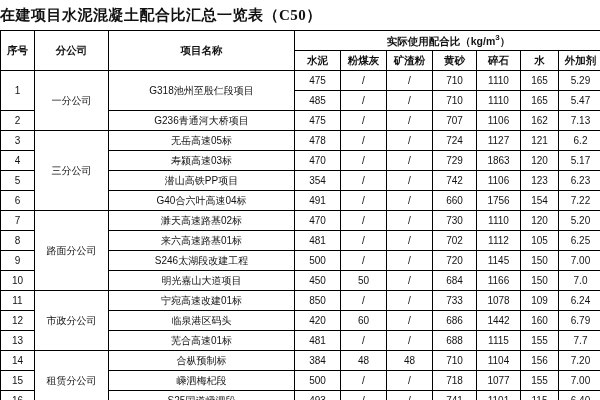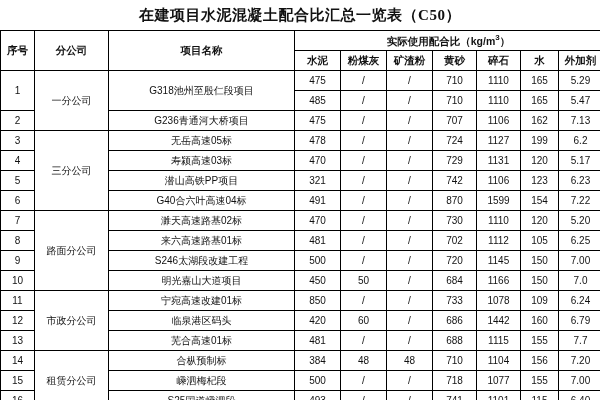--- a/index.html
+++ b/index.html
@@ -12,21 +12,20 @@
   }
   #page {
     width: 600px;
     height: 400px;
     background: #ffffff;
     position: relative;
     overflow: hidden;
     box-sizing: border-box;
   }
   .doc-title {
-    text-align: center;
     font-family: "Liberation Serif", serif;
     font-weight: bold;
     font-size: 15px;
     color: #111111;
     letter-spacing: 0.5px;
     padding: 6px 0 5px 0;
   }
   table.cm-table {
     border-collapse: collapse;
     width: 582px;
@@ -145,53 +144,53 @@
       </tr>
       <tr>
         <td>3</td>
         <td rowspan="4" class="branch-cell">三分公司</td>
         <td class="proj-cell">无岳高速05标</td>
         <td>478</td>
         <td>/</td>
         <td>/</td>
         <td>724</td>
         <td>1127</td>
-        <td>199</td>
+        <td>121</td>
         <td>6.2</td>
       </tr>
       <tr>
         <td>4</td>
         <td class="proj-cell">寿颍高速03标</td>
         <td>470</td>
         <td>/</td>
         <td>/</td>
         <td>729</td>
-        <td>1131</td>
+        <td>1863</td>
         <td>120</td>
         <td>5.17</td>
       </tr>
       <tr>
         <td>5</td>
         <td class="proj-cell">潜山高铁PP项目</td>
-        <td>321</td>
+        <td>354</td>
         <td>/</td>
         <td>/</td>
         <td>742</td>
         <td>1106</td>
         <td>123</td>
         <td>6.23</td>
       </tr>
       <tr>
         <td>6</td>
         <td class="proj-cell">G40合六叶高速04标</td>
         <td>491</td>
         <td>/</td>
         <td>/</td>
-        <td>870</td>
-        <td>1599</td>
+        <td>660</td>
+        <td>1756</td>
         <td>154</td>
         <td>7.22</td>
       </tr>
       <tr>
         <td>7</td>
         <td rowspan="4" class="branch-cell">路面分公司</td>
         <td class="proj-cell">濉天高速路基02标</td>
         <td>470</td>
         <td>/</td>
         <td>/</td>

